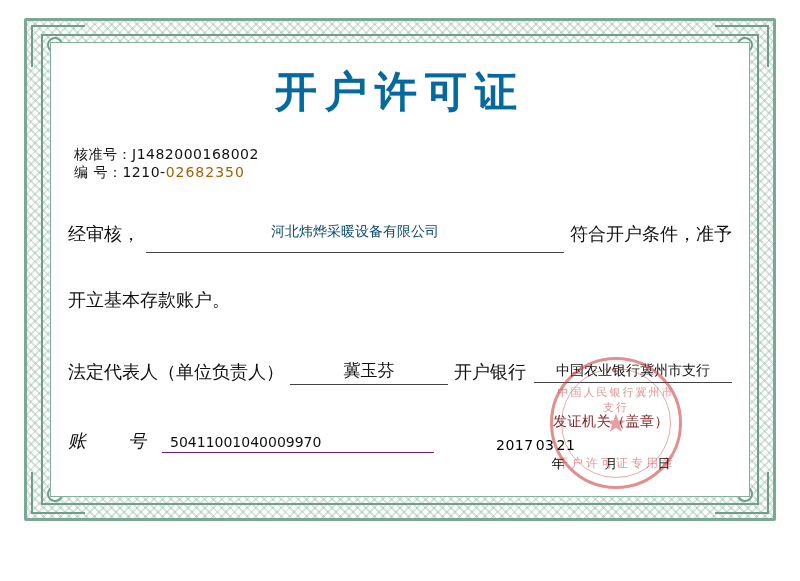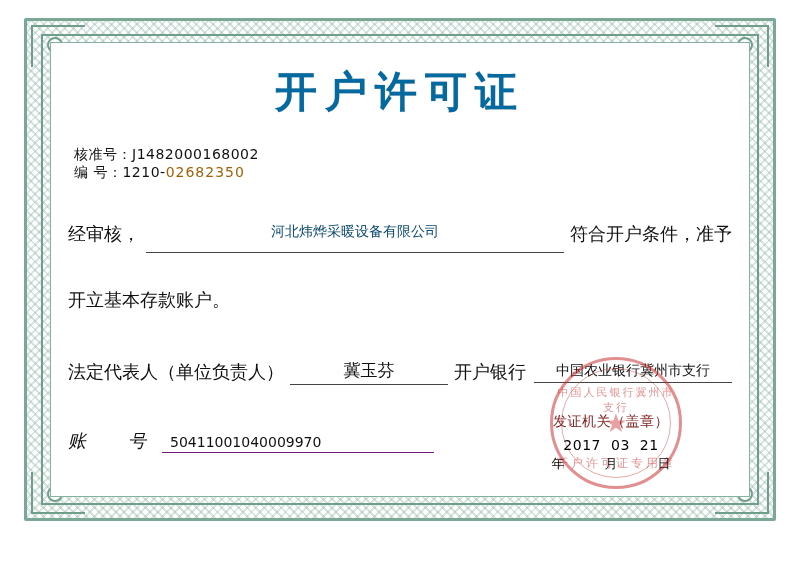--- a/index.html
+++ b/index.html
@@ -204,23 +204,22 @@
     font-size: 14px;
     letter-spacing: 0.5px;
     color: #7f1d1d;
     position: relative;
     z-index: 3;
   }
   .date-line {
     margin-top: 6px;
     font-size: 14px;
     display: flex;
-    justify-content: center;
     align-items: baseline;
-    gap: 10px;
+    gap: 2px;
     position: relative;
     z-index: 3;
   }
   .date-val { letter-spacing: 0.5px; }
   .date-unit-row {
     margin-top: 2px;
     font-size: 13px;
     display: flex;
     justify-content: center;
     gap: 40px;

